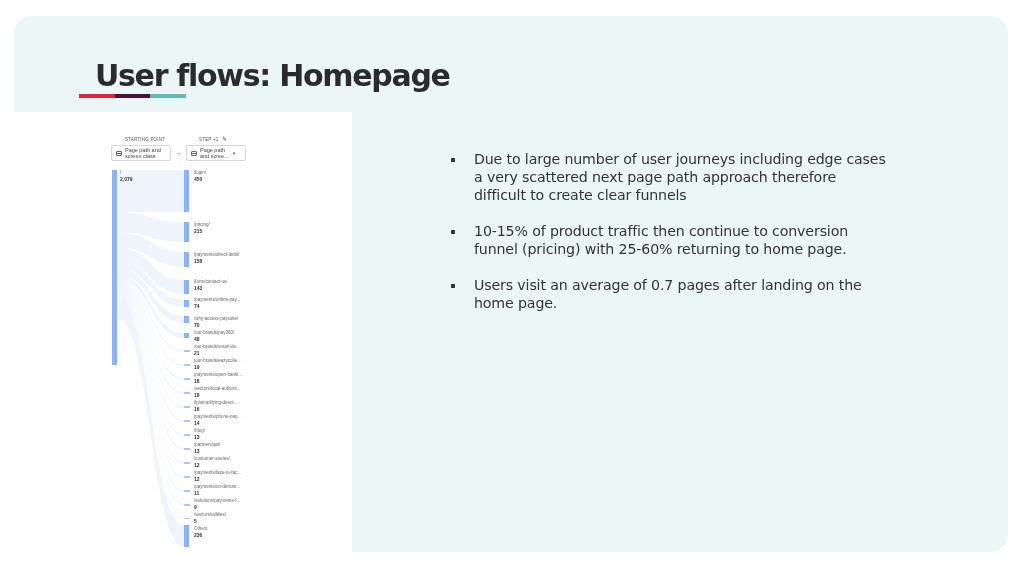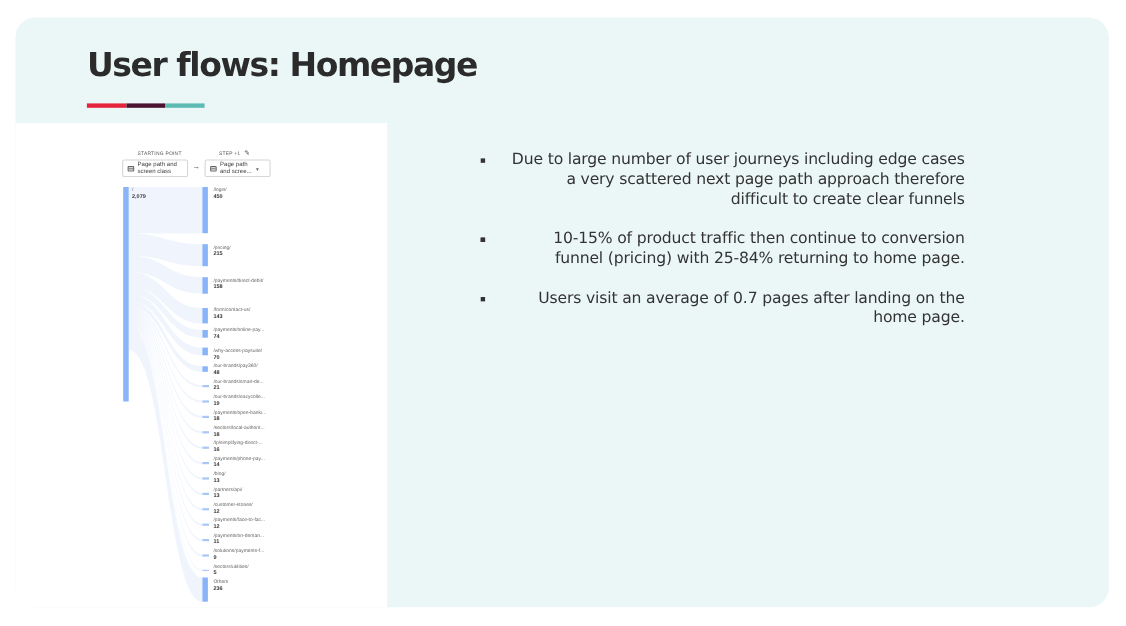--- a/index.html
+++ b/index.html
@@ -1,34 +1,34 @@
 <!DOCTYPE html>
 <html><head>
 <meta charset="utf-8">
 <style>
   html, body { margin:0; padding:0; }
   body { width:1024px; height:569px; background:#ffffff; position:relative; overflow:hidden; font-family:"Liberation Sans", sans-serif; }
   .card { position:absolute; left:14px; top:16px; width:994px; height:536px; background:#ebf7f7; border-radius:18px; }
-  .title { position:absolute; left:79px; top:42px; font-family:"DejaVu Sans", sans-serif; font-weight:bold; font-size:30px; letter-spacing:-1.3px; color:#2b2b2b; margin:0; }
+  .title { position:absolute; left:79px; top:42px; font-family:"DejaVu Sans", sans-serif; font-weight:bold; font-size:30px; letter-spacing:-1.3px; color:#2b2b2b; margin:16px; }
   .rule { position:absolute; left:79px; top:94px; height:4px; display:flex; }
   .rule span { display:block; height:4px; }
   .img-panel { position:absolute; left:14px; top:112px; width:338px; height:440px; background:#ffffff; }
   .hdr-label { position:absolute; font-size:4.5px; color:#555; letter-spacing:0.2px; text-transform:uppercase; }
   .dim-box { position:absolute; height:16px; border:1px solid #d6d6d6; border-radius:2px; background:#fff; display:flex; align-items:center; box-sizing:border-box; }
   .dim-box .ico { width:6px; height:5px; border:1px solid #666; border-radius:1px; margin:0 3px 0 4px; box-sizing:border-box; position:relative; }
   .dim-box .ico::after { content:""; position:absolute; left:0; right:0; top:1px; border-top:1px solid #666; }
   .dim-box .txt { font-size:5.5px; line-height:6.5px; color:#444; }
   .dim-box .caret { font-size:5px; color:#666; margin-left:4px; }
   .arrow { position:absolute; font-size:7px; color:#666; }
   .pencil { position:absolute; font-size:6px; color:#555; }
   .bar { position:absolute; background:#8ab4f8; }
   .node-label { position:absolute; font-size:4.5px; color:#666; white-space:nowrap; }
   .node-val { position:absolute; font-size:5px; font-weight:bold; color:#333; }
   svg.flows { position:absolute; left:0; top:0; }
-  .bullets { position:absolute; left:433px; top:132px; width:440px; margin:4px; padding:0; list-style:none;text-align:right; }
+  .bullets { position:absolute; left:433px; top:132px; width:440px; margin:18px; padding:0; list-style:none; }
   .bullets li { position:relative; padding-left:23px; font-family:"DejaVu Sans", sans-serif; font-size:14.2px; line-height:18px; color:#333; margin-bottom:18px; letter-spacing:-0.15px; }
   .bullets li .dot { position:absolute; left:0; top:8px; width:4px; height:4px; background:#333; }
 </style>
 </head>
 <body>
 
 <div class="card"></div>
 
 <h1 class="title">User flows: Homepage</h1>
 <div class="rule">
@@ -152,15 +152,15 @@
       <div class="node-val" style="left: 180px; top: 406px;">5</div>
       <div class="bar" style="left: 170px; top: 413px; width: 5px; height: 22px;"></div>
       <div class="node-label" style="left: 180px; top: 414px;">Others</div>
       <div class="node-val" style="left: 180px; top: 420px;">236</div>
     </div>
 </div>
 
 <ul class="bullets">
   <li><span class="dot"></span><span>Due to large number of user journeys including edge cases a very scattered next page path approach therefore difficult to create clear funnels</span></li>
   <li><span class="dot"></span></li>
-  <li><span class="dot"></span><span>10-15% of product traffic then continue to conversion funnel (pricing) with 25-84% returning to home page.</span></li>
+  <li><span class="dot"></span><span>10-15% of product traffic then continue to conversion funnel (pricing) with 25-60% returning to home page.</span></li>
   <li><span class="dot"></span><span>Users visit an average of 0.7 pages after landing on the home page.</span></li>
 </ul>
 
 </body></html>

